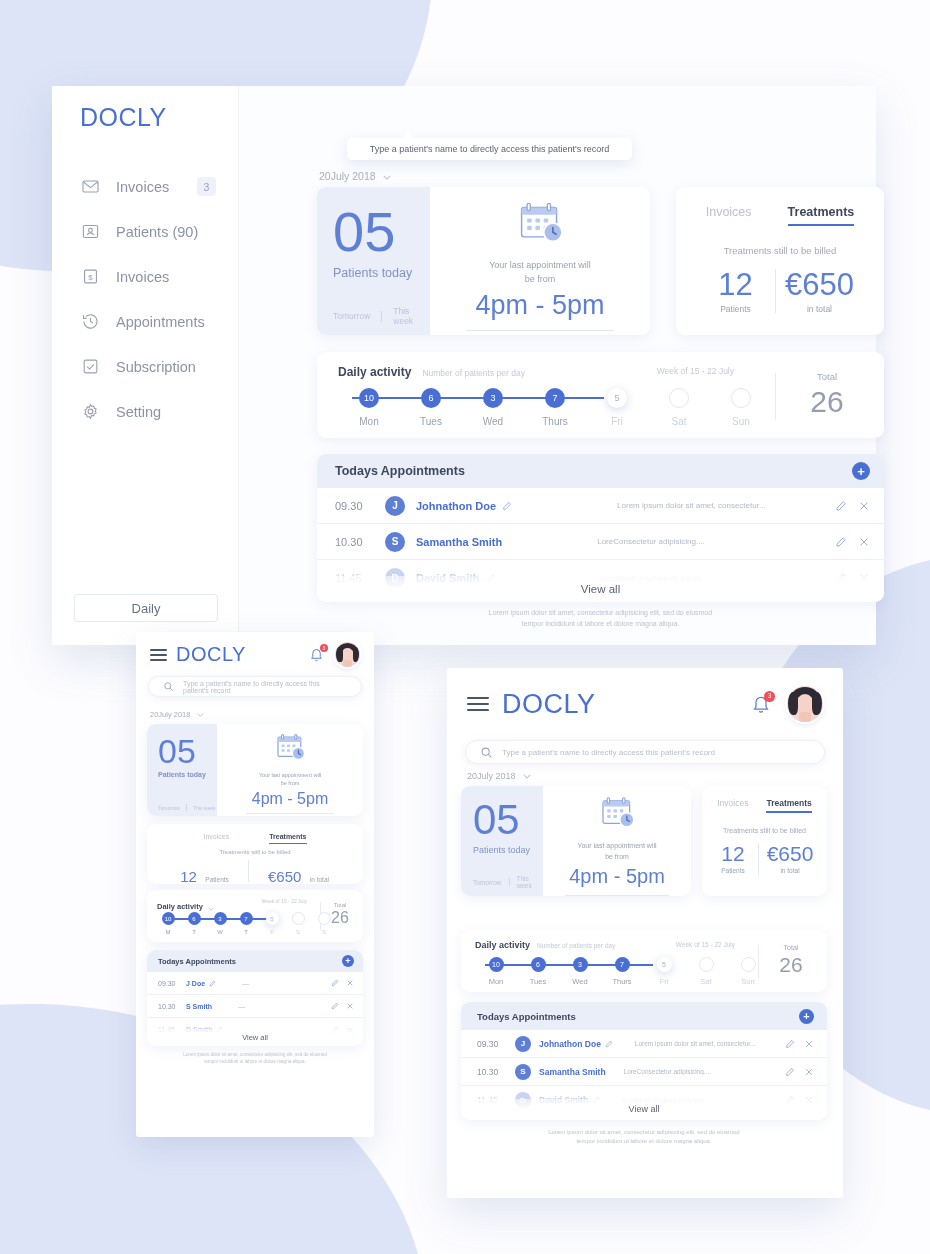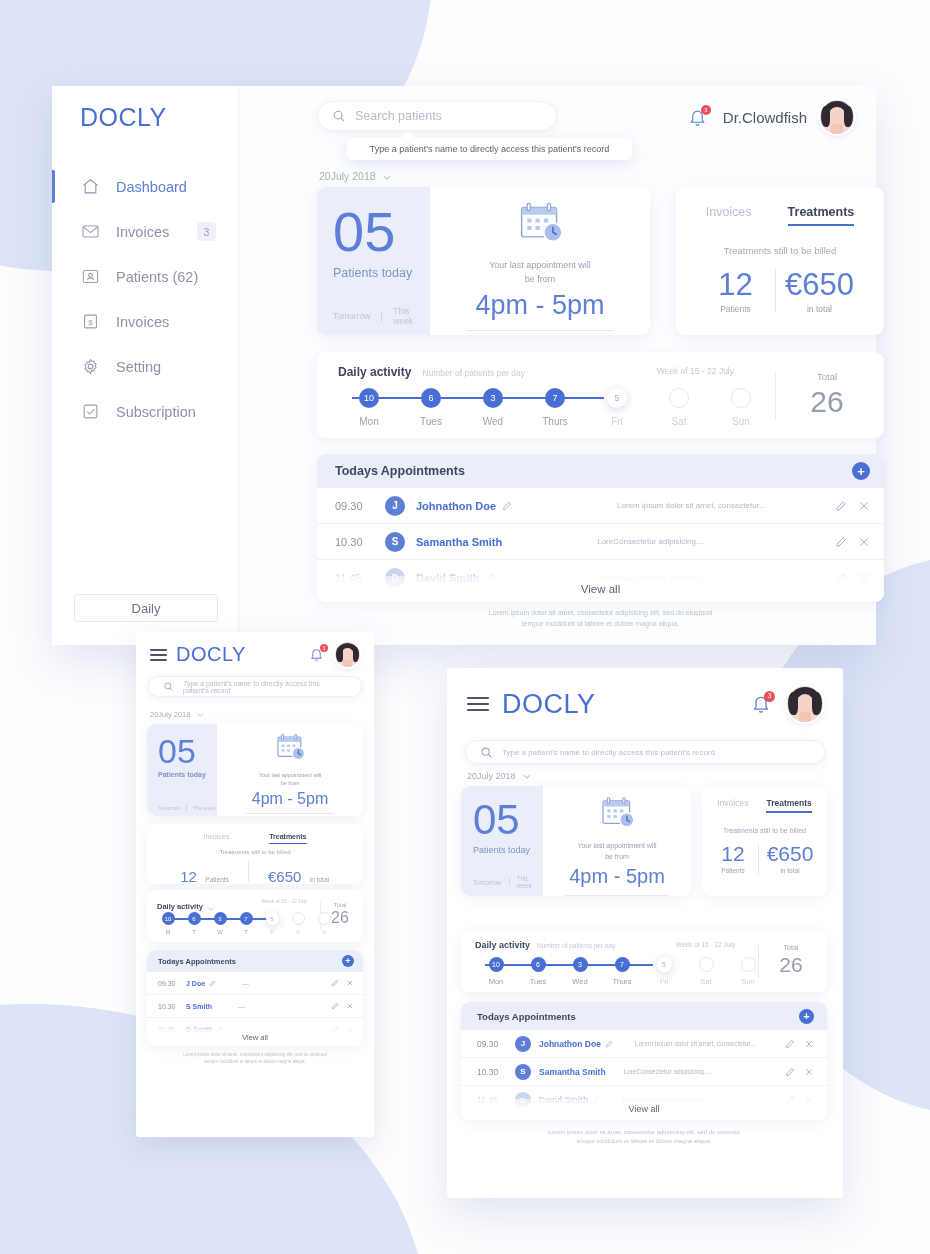--- a/index.html
+++ b/index.html
@@ -202,123 +202,98 @@
   <div class="bg-shape bg-bottomleft"></div>
   <div class="bg-shape bg-right"></div>
 
   <div id="desktop" class="panel shadow-lg">
 
     <div class="sidebar">
       <div class="logo">DOCLY</div>
 
       <div class="nav">
 
-        <div class="nav-item active">
-          <span class="bar"></span>
-          <span class="ic">
-            <svg width="19" height="19" viewBox="0 0 24 24" fill="none" stroke="#8d97b5" stroke-width="1.4">
-                <path d="M3 10.5L12 3.5l9 7M5.3 9.6V20h13.4V9.6"></path>
-              </svg>
-          </span>
-          <span>Dashboard</span>
-        </div>
 
         <div class="nav-item">
           <span class="ic">
             <svg width="19" height="19" viewBox="0 0 24 24" fill="none" stroke="#9aa0b0" stroke-width="1.4">
                 <rect x="2.5" y="5" width="19" height="14" rx="1.6"></rect>
                 <path d="M2.8 6l9.2 7.4L21.2 6"></path>
               </svg>
           </span>
           <span>Invoices</span>
           <span class="nav-badge">3</span>
         </div>
 
         <div class="nav-item">
           <span class="ic">
             <svg width="19" height="19" viewBox="0 0 24 24" fill="none" stroke="#9aa0b0" stroke-width="1.4">
                 <rect x="3" y="4.5" width="18" height="15" rx="1.6"></rect>
                 <circle cx="12" cy="10.5" r="2.4"></circle>
                 <path d="M7.8 16.4c.9-1.9 2.5-2.6 4.2-2.6s3.3.7 4.2 2.6"></path>
               </svg>
           </span>
-          <span>Patients (62)</span>
+          <span>Patients (90)</span>
         </div>
 
         <div class="nav-item">
           <span class="ic">
             <svg width="19" height="19" viewBox="0 0 24 24" fill="none" stroke="#9aa0b0" stroke-width="1.4">
                 <rect x="4.5" y="4" width="15" height="16" rx="1.4"></rect>
                 <text x="12" y="16" font-size="10" fill="#9aa0b0" stroke="none" text-anchor="middle" font-family="Liberation Sans">$</text>
               </svg>
           </span>
           <span>Invoices</span>
         </div>
 
+        <div class="nav-item">
+          <span class="ic">
+            <svg width="19" height="19" viewBox="0 0 24 24" fill="none" stroke="#9aa0b0" stroke-width="1.4">
+                <path d="M3.6 12a8.4 8.4 0 1 0 2.6-6.1"></path>
+                <path d="M3.2 4.2v3.9h3.9"></path>
+                <path d="M12 7.6V12l3 1.8"></path>
+              </svg>
+          </span>
+          <span>Appointments</span>
+        </div>
+
+        <div class="nav-item">
+          <span class="ic">
+            <svg width="19" height="19" viewBox="0 0 24 24" fill="none" stroke="#9aa0b0" stroke-width="1.4">
+                <rect x="4" y="4" width="16" height="16" rx="1.6"></rect>
+                <path d="M7.8 12.2l3 3 5.6-6"></path>
+              </svg>
+          </span>
+          <span>Subscription</span>
+        </div>
 
         <div class="nav-item">
           <span class="ic">
             <svg width="19" height="19" viewBox="0 0 24 24" fill="none" stroke="#9aa0b0" stroke-width="1.4">
                 <circle cx="12" cy="12" r="3"></circle>
                 <path d="M12 3.4l1.5 2.2 2.6-.5.6 2.6 2.4 1.2-1.2 2.4 1.2 2.4-2.4 1.2-.6 2.6-2.6-.5L12 20.6l-1.5-2.2-2.6.5-.6-2.6-2.4-1.2 1.2-2.4L4.9 10l2.4-1.2.6-2.6 2.6.5z"></path>
               </svg>
           </span>
           <span>Setting</span>
         </div>
 
-        <div class="nav-item">
-          <span class="ic">
-            <svg width="19" height="19" viewBox="0 0 24 24" fill="none" stroke="#9aa0b0" stroke-width="1.4">
-                <rect x="4" y="4" width="16" height="16" rx="1.6"></rect>
-                <path d="M7.8 12.2l3 3 5.6-6"></path>
-              </svg>
-          </span>
-          <span>Subscription</span>
-        </div>
-
       </div>
 
       <div class="help-btn">
         <span>Daily</span>
       </div>
     </div>
 
     <div class="content">
 
-      <div class="searchbar">
-        <span class="sic">
-          <svg width="14" height="14" viewBox="0 0 24 24" fill="none" stroke="#9aa4bb" stroke-width="1.8">
-              <circle cx="10.5" cy="10.5" r="6.6"></circle>
-              <path d="M15.4 15.4L21 21"></path>
-            </svg>
-        </span>
-        <span>Search patients</span>
-      </div>
 
       <div class="tooltip">
         <span>Type a patient's name to directly access this patient's record</span>
       </div>
 
-      <div class="user-area">
-        <span class="bell-wrap">
-          <svg width="19" height="19" viewBox="0 0 24 24" fill="none" stroke="#5e7fd6" stroke-width="1.5">
-              <path d="M18 15.4V10a6 6 0 1 0-12 0v5.4L4.3 18h15.4z"></path>
-              <path d="M10.1 20.4a2 2 0 0 0 3.8 0"></path>
-            </svg>
-          <span class="bell-badge">3</span>
-        </span>
-        <span class="username">Dr.Clowdfish</span>
-        <span class="avatar" style="width:34px;height:34px;">
-          <span class="hair"></span>
-          <span class="face"></span>
-          <span class="neck"></span>
-          <span class="hair2"></span>
-          <span class="hair3"></span>
-        </span>
-      </div>
 
       <div class="datepick">
         <span>20July 2018</span>
         <span class="caret">
           <svg width="8" height="5" viewBox="0 0 10 6" fill="none" stroke="#bcc2d2" stroke-width="1.3">
               <path d="M1 1l4 4 4-4"></path>
             </svg>
         </span>
       </div>
 

